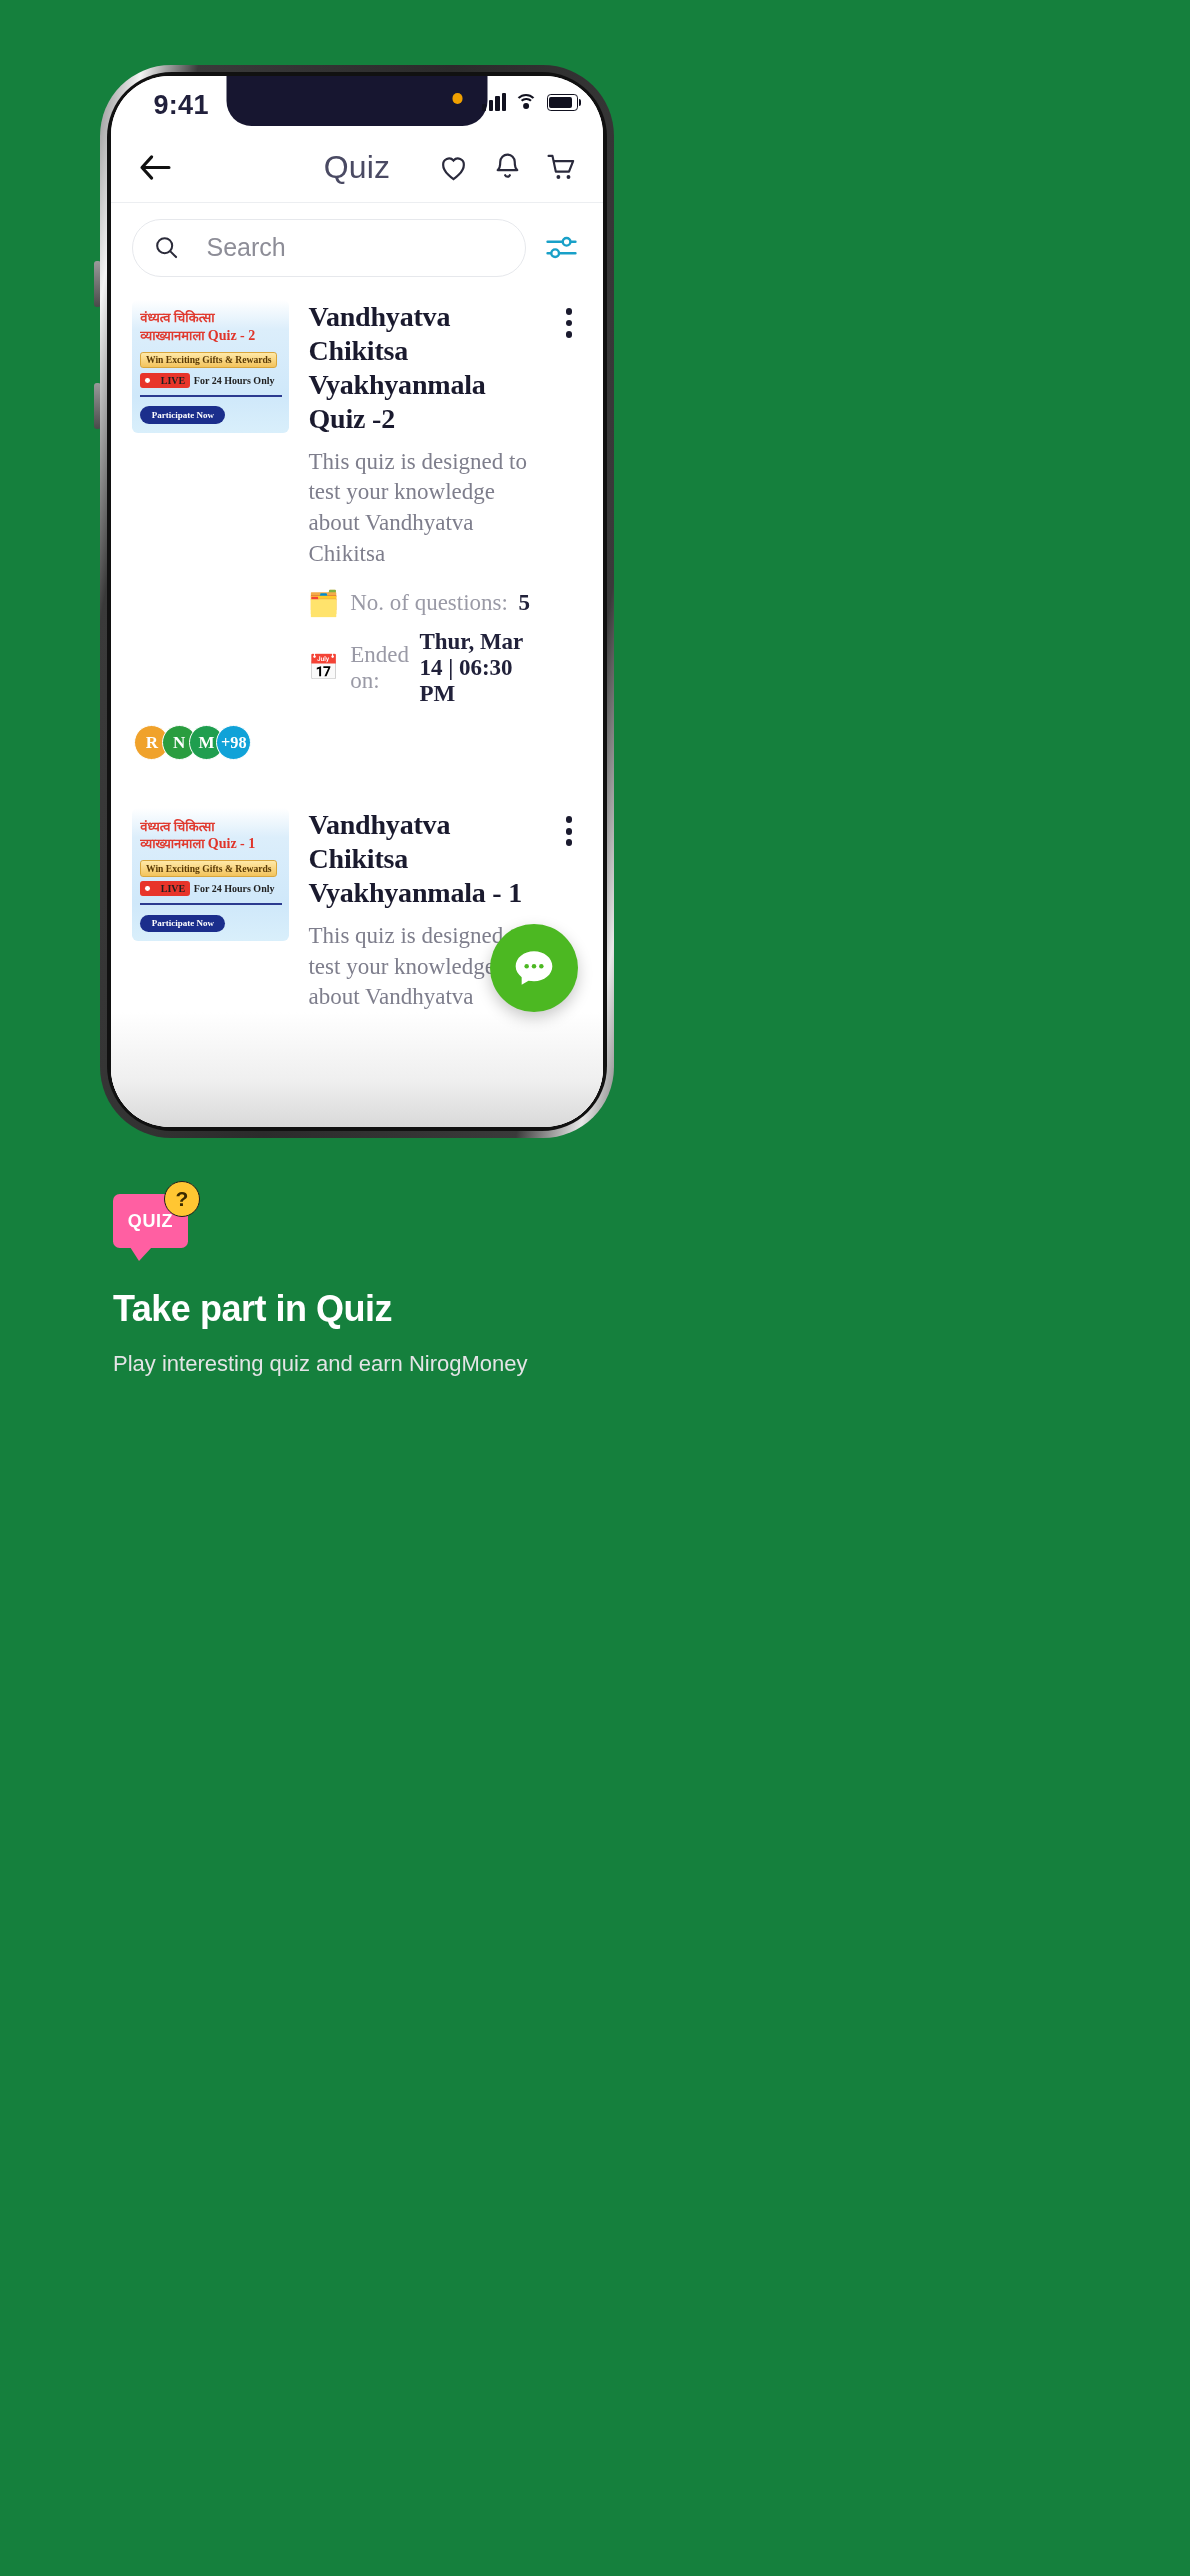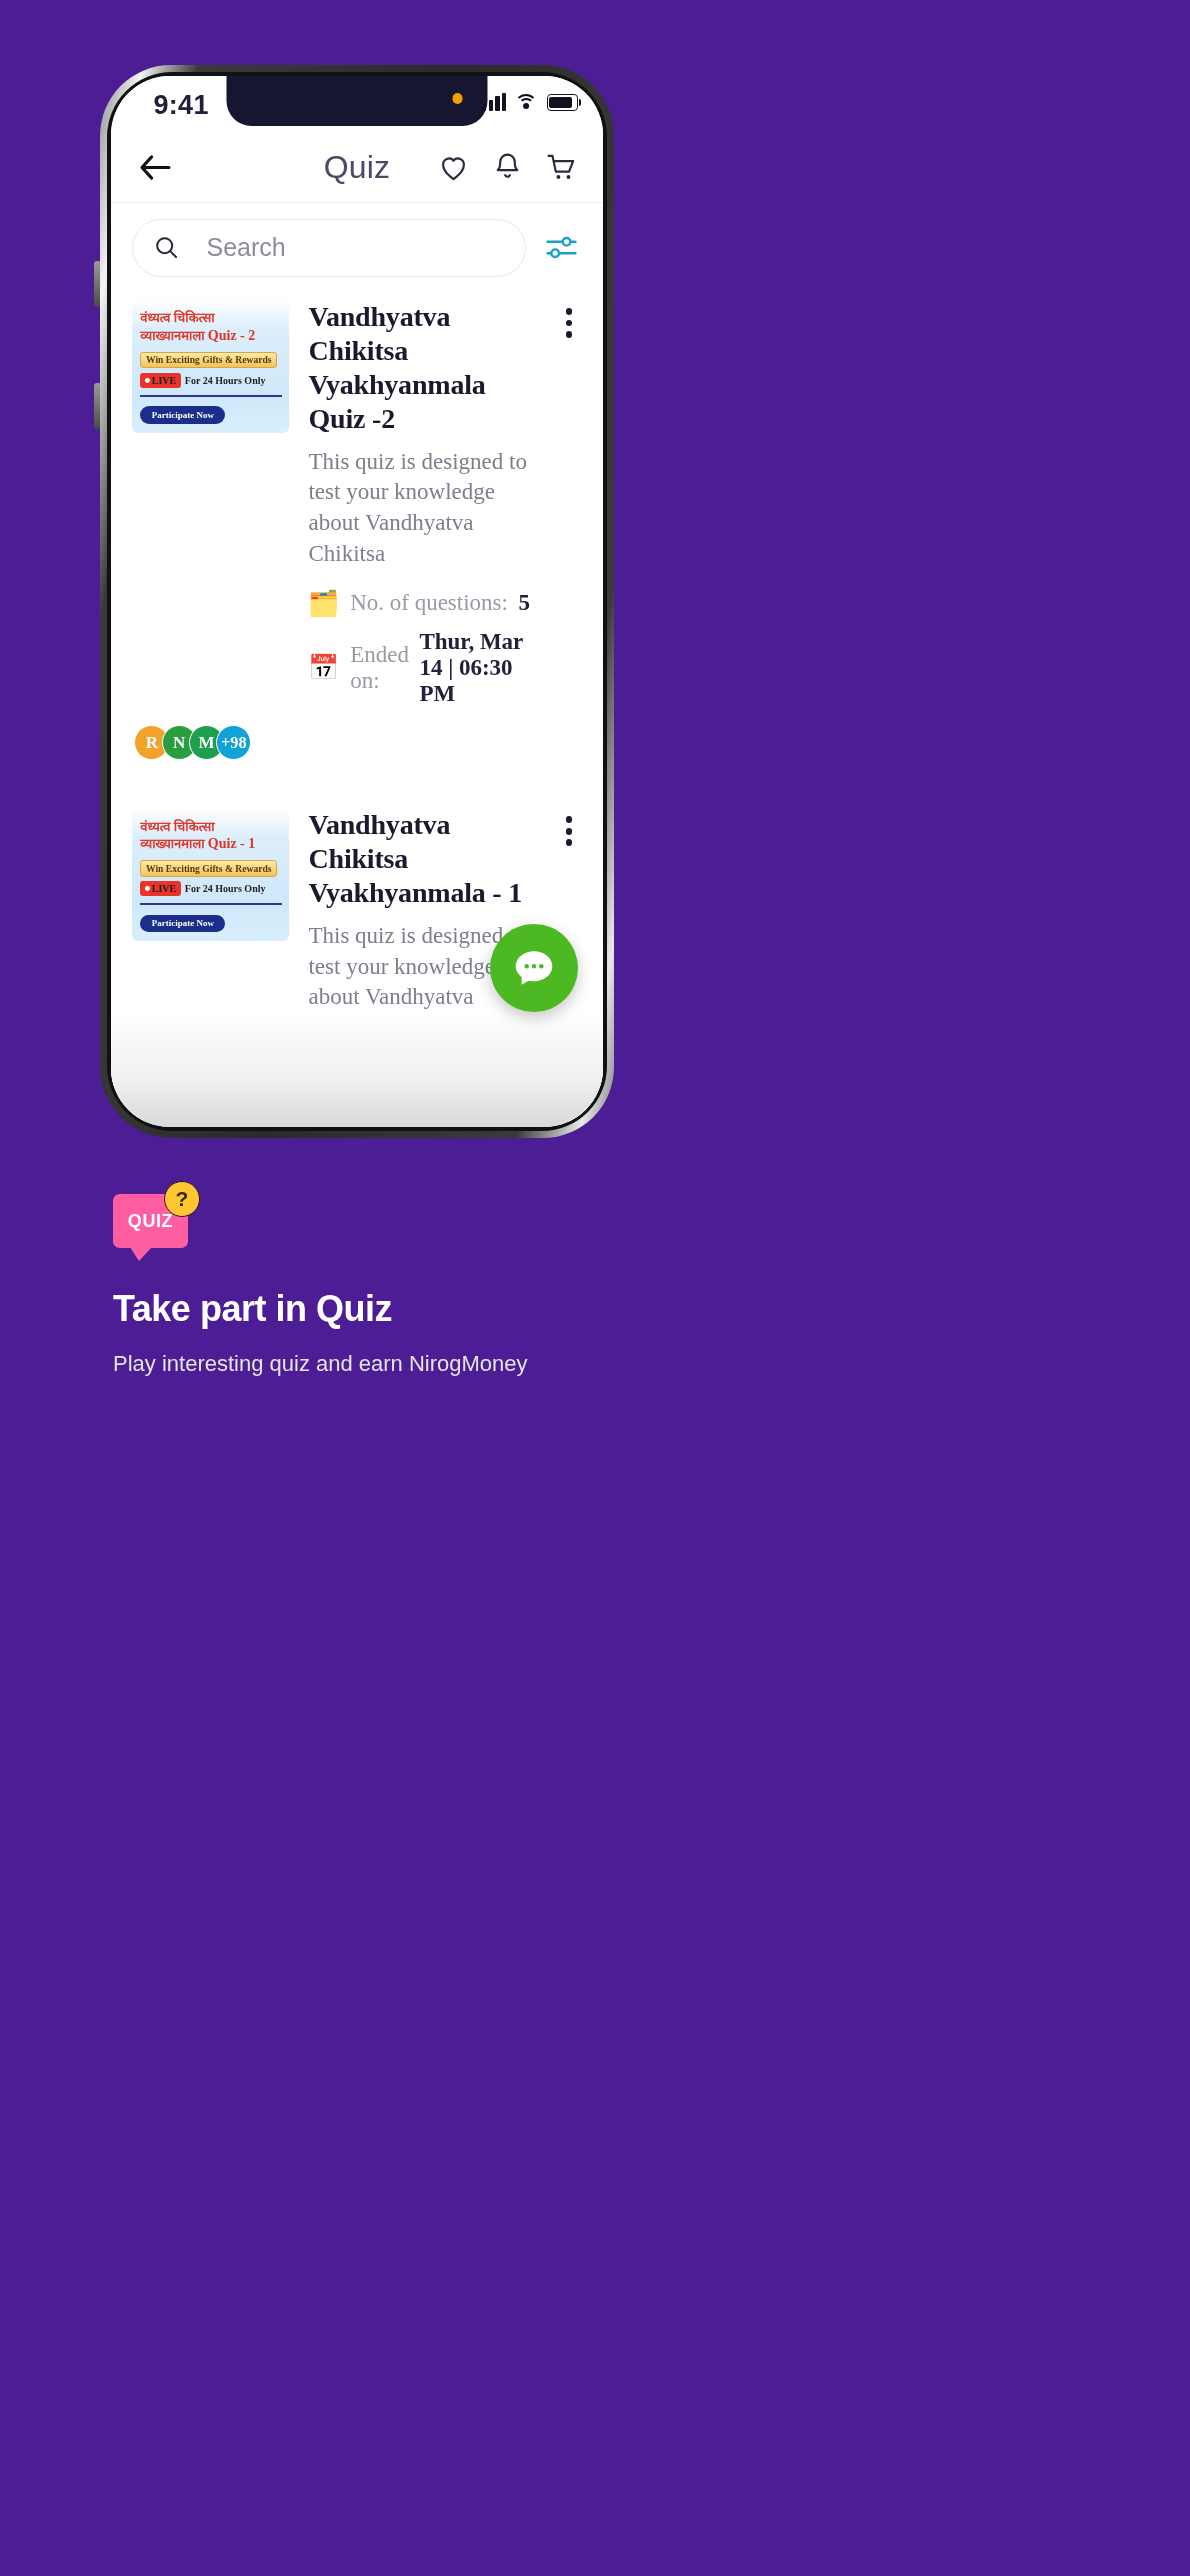--- a/index.html
+++ b/index.html
@@ -1,18 +1,18 @@
 <!DOCTYPE html>
 <html><head>
 <meta charset="utf-8">
 <style>
   * { margin:0; padding:0; box-sizing:border-box; }
   html,body { width:1190px; height:2576px; background:#1e1e1e; font-family:"Liberation Sans", sans-serif; overflow:hidden; }
 
-  .stage { position:relative; width:1190px; height:2576px; background:#4c1d95; }
+  .stage { position:relative; width:1190px; height:2576px; background:#15803d; }
 
   
   .phone-frame {
     position:absolute; left:100px; top:65px; width:514px; height:1073px;
     border-radius:71px;
     background:linear-gradient(100deg,#8d8d8d 0%,#f4f4f4 6%,#3a3a3a 14%,#2b2b2b 50%,#3a3a3a 86%,#e8e8e8 95%,#7d7d7d 100%);
     padding:6.7px;
   }
   .phone-inner {
     position:relative; width:100%; height:100%; border-radius:65px;
@@ -63,21 +63,21 @@
   .card { padding:13.4px 21px 9.6px 21px; }
   .card-top { display:flex; gap:19px; align-items:flex-start; }
   .thumb { width:157px; flex:0 0 157px; border-radius:5.8px; overflow:hidden; position:relative;
            background:linear-gradient(180deg,#ffffff 0%,#dceefb 22%,#cfe8fa 72%,#d9effb 100%); }
   .th-in { padding:9.6px 7.7px 8.6px 7.7px; }
   .th-l1,.th-l2 { font-size:13px; color:#e03a2f; font-weight:700; line-height:1.35; white-space:nowrap; }
   .th-l2 .q { color:#e0342a; font-size:14px; }
   .th-pill { display:inline-block; margin-top:5.8px; font-size:9.6px; font-weight:700; color:#5a3a05;
              background:linear-gradient(180deg,#ffe9a8,#f3c35c); border:1px solid #d8a63c; border-radius:2.9px; padding:1.9px 4.8px; white-space:nowrap; }
   .th-live { display:flex; align-items:center; gap:3.8px; margin-top:4.8px; }
-  .live-b { font-size:8.6px; font-weight:700; color:#fff; background:#e8342a; border-radius:2.9px; padding:1.9px 4.8px; display:flex; align-items:center; gap:2px; }
+  .live-b { font-size:8.6px; font-weight:700; color:#fff; background:#e8342a; border-radius:2.9px; padding:1.9px 4.8px; display:flex; align-items:center; gap:11px; }
   .live-b b { width:4.8px; height:4.8px; background:#fff; border-radius:50%; display:inline-block; }
   .th-live span { font-size:10px; font-weight:700; color:#1f1f1f; white-space:nowrap; }
   .th-rule { height:1.9px; background:#2b3a8f; margin:6.7px 0 7.7px 0; }
   .th-btn { display:inline-block; font-size:9px; font-weight:700; color:#fff; background:#1b2e8c; border-radius:10.5px; padding:3.8px 11.5px; }
 
   .card-body { flex:1; min-width:0; position:relative; padding-right:33px; }
   .q-title { font-size:28px; line-height:1.22; color:#1a1a2e; font-weight:700; letter-spacing:-0.2px; }
   .q-desc { margin-top:10.5px; font-size:23px; line-height:1.33; color:#7e7e8c; }
   .kebab { position:absolute; right:0; top:5.8px; width:25px; height:35px; display:flex; flex-direction:column; align-items:center; justify-content:center; gap:4.8px; cursor:pointer; }
   .kebab i { width:6.7px; height:6.7px; border-radius:50%; background:#1a1a2e; display:block; }

